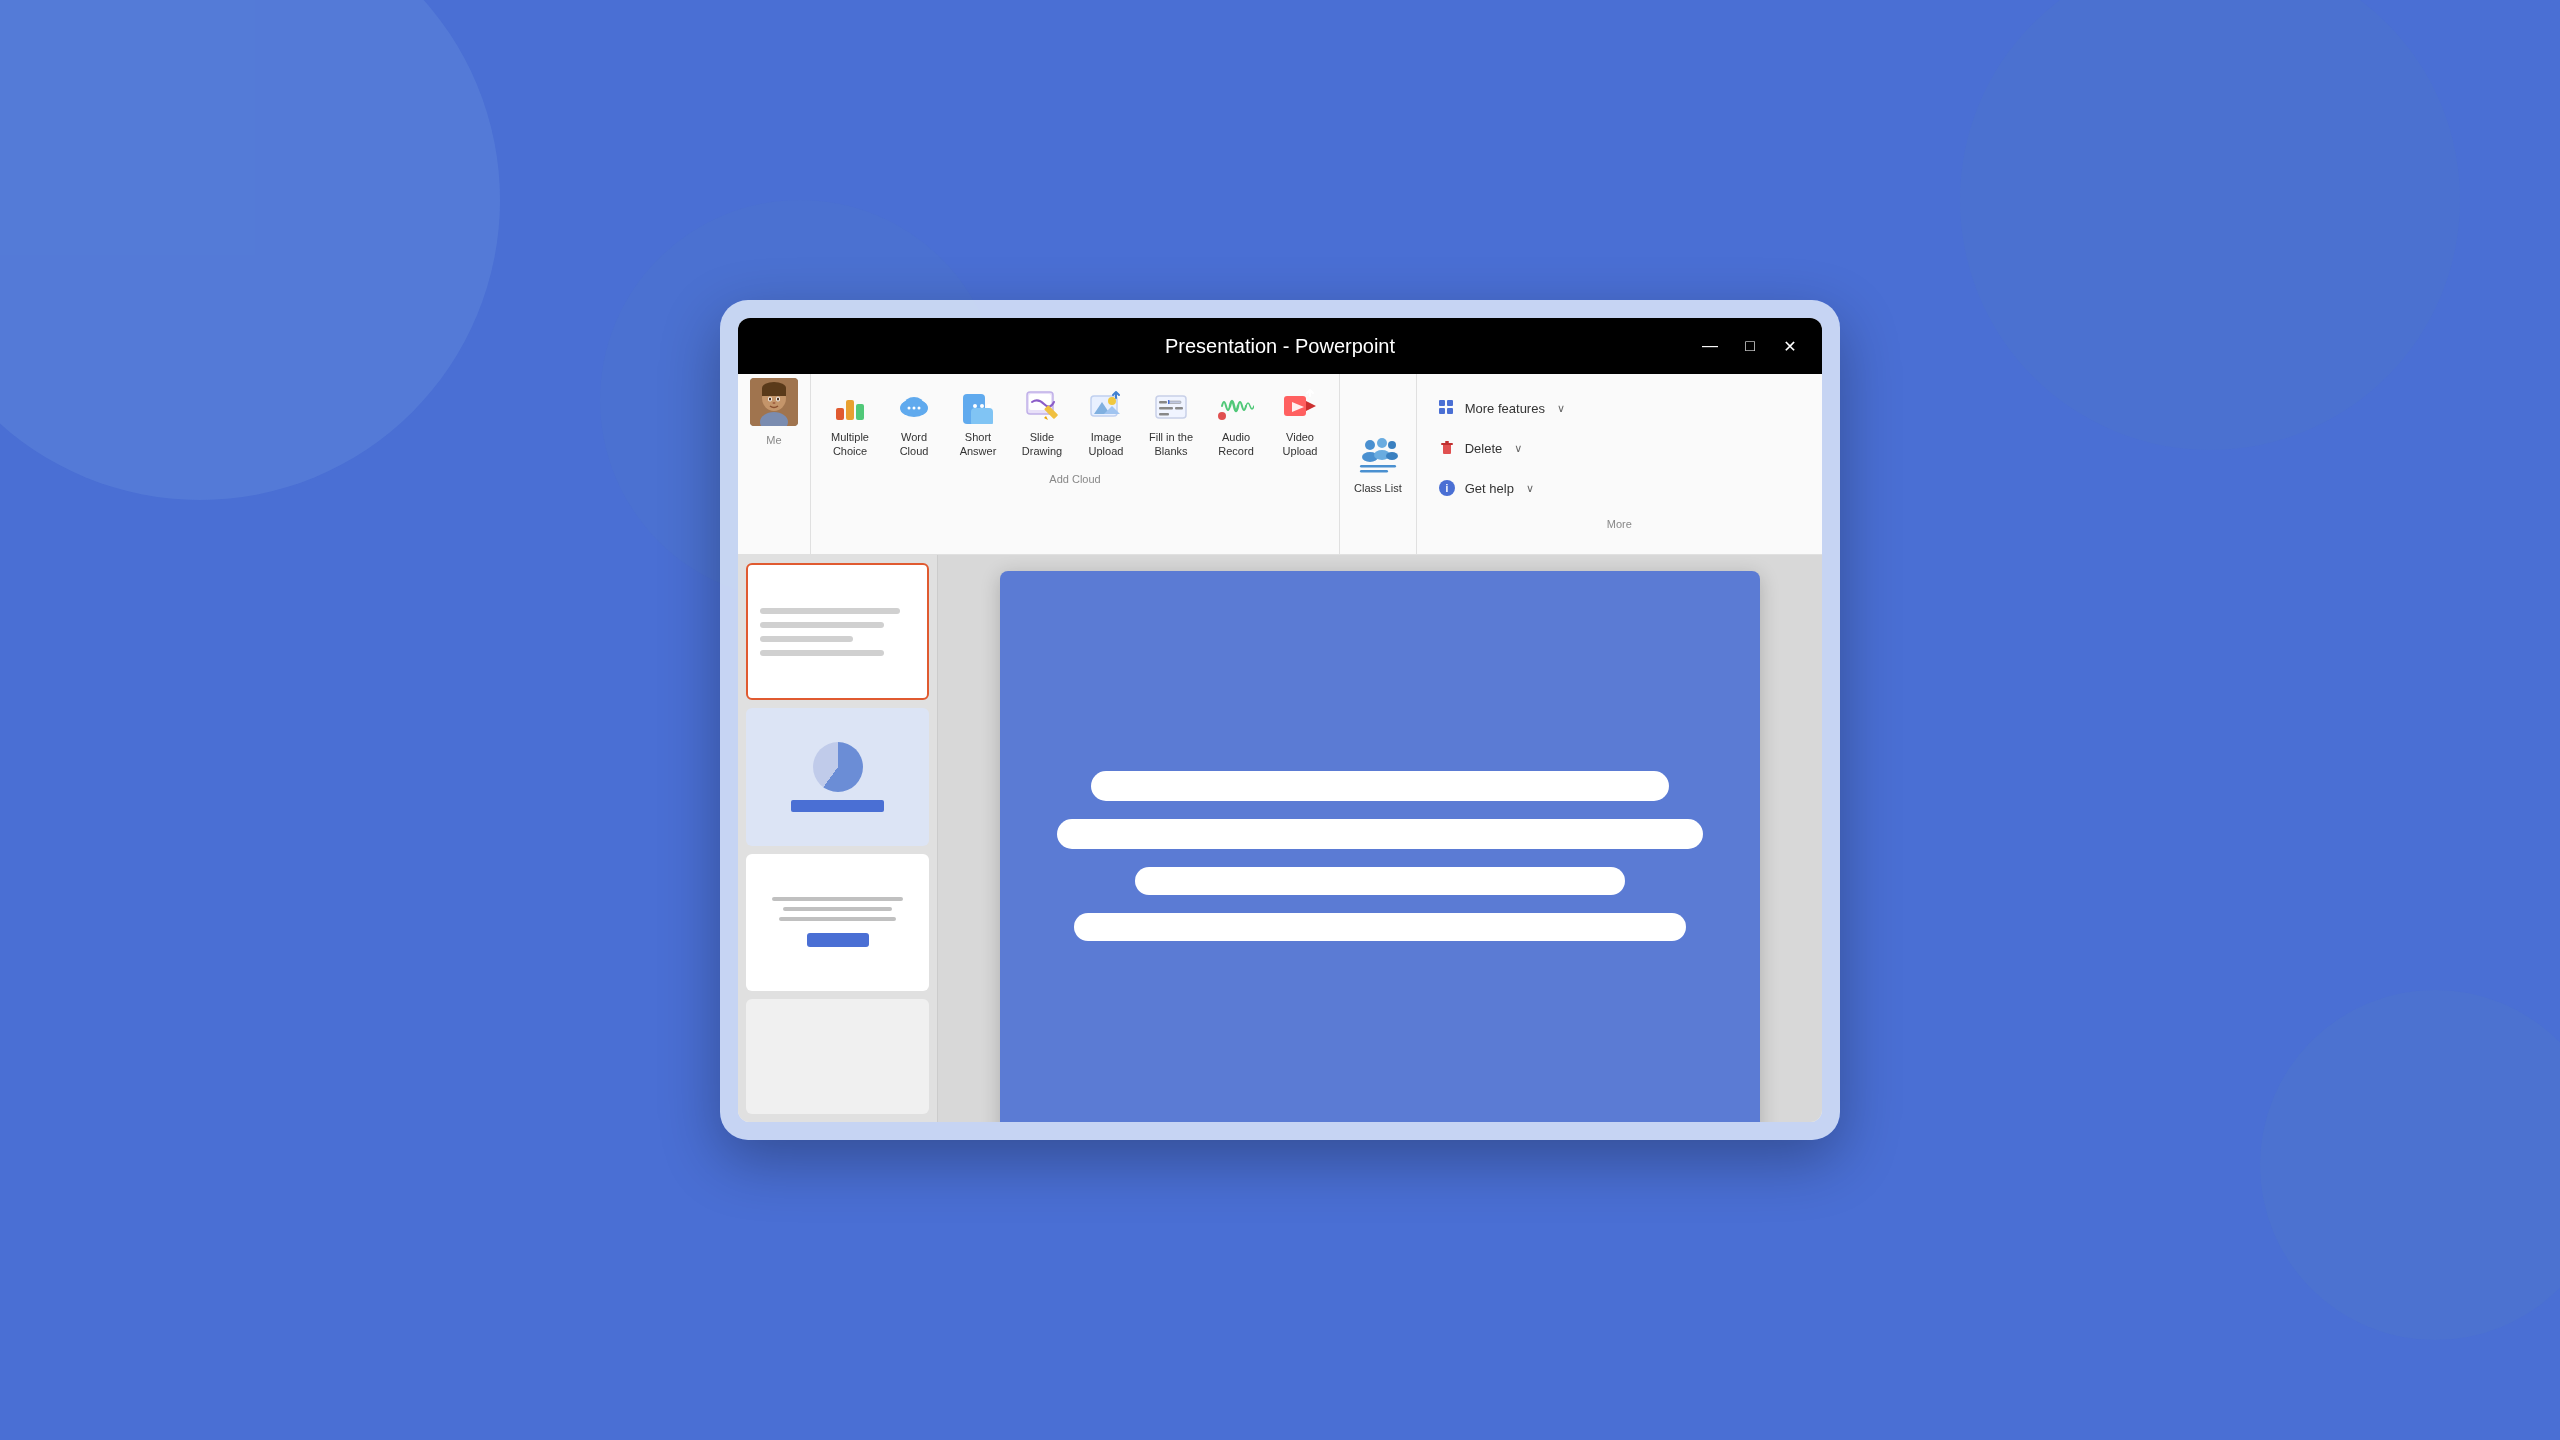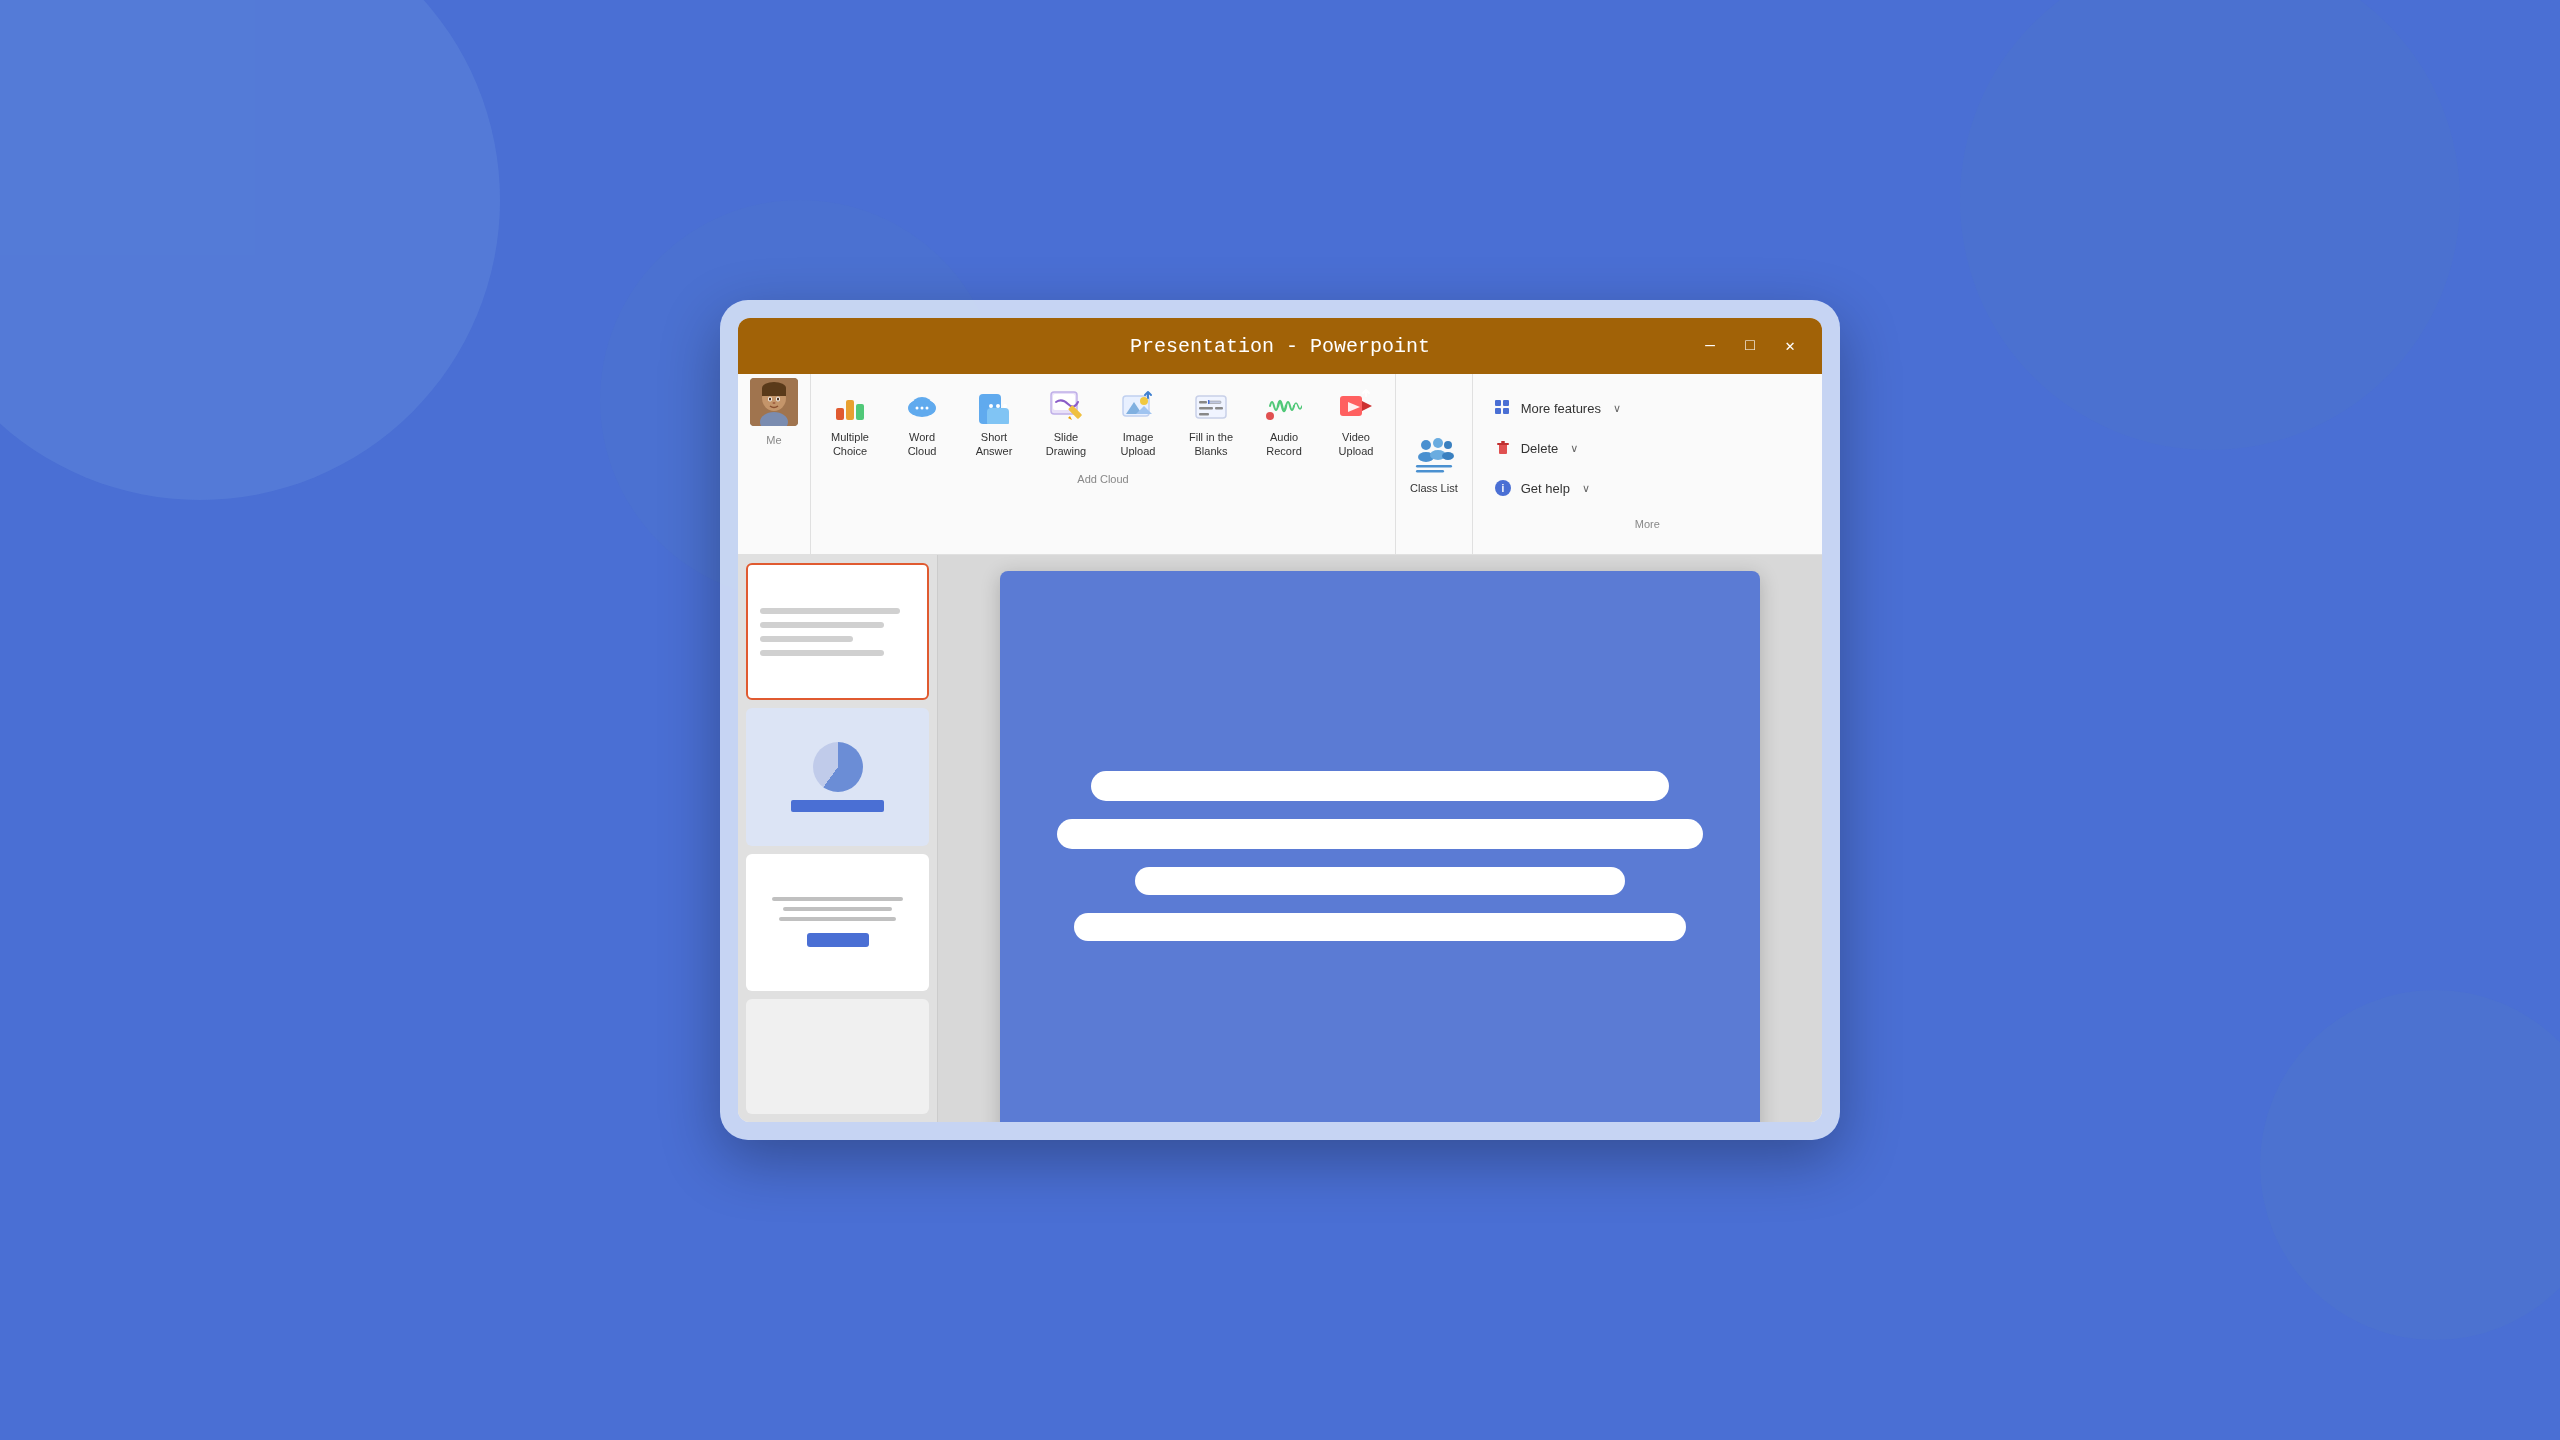--- a/index.html
+++ b/index.html
@@ -59,28 +59,27 @@
       height: 100%;
       background: #f0f0f0;
       border-radius: 12px;
       overflow: hidden;
       display: flex;
       flex-direction: column;
     }
 
     
     .title-bar {
-      background: #a16207;
+      background: #000000;
       height: 56px;
       display: flex;
       align-items: center;
       justify-content: center;
       position: relative;
       flex-shrink: 0;
-      font-family: Liberation Mono, monospace;
     }
 
     .title-bar-text {
       color: white;
       font-size: 20px;
       font-weight: 500;
     }
 
     .window-controls {
       position: absolute;
@@ -124,21 +123,21 @@
     .toolbar-section-wrapper {
       display: flex;
       flex-direction: column;
       align-items: center;
       border-right: 1px solid #e0e0e0;
     }
 
     .toolbar-items {
       display: flex;
       padding: 6px 8px;
-      gap: 10px;
+      gap: 2px;
       justify-content: space-between;
     }
 
     .toolbar-label-row {
       padding: 2px 8px 6px;
       font-size: 11px;
       color: #888;
       text-align: center;
       width: 100%;
     }

